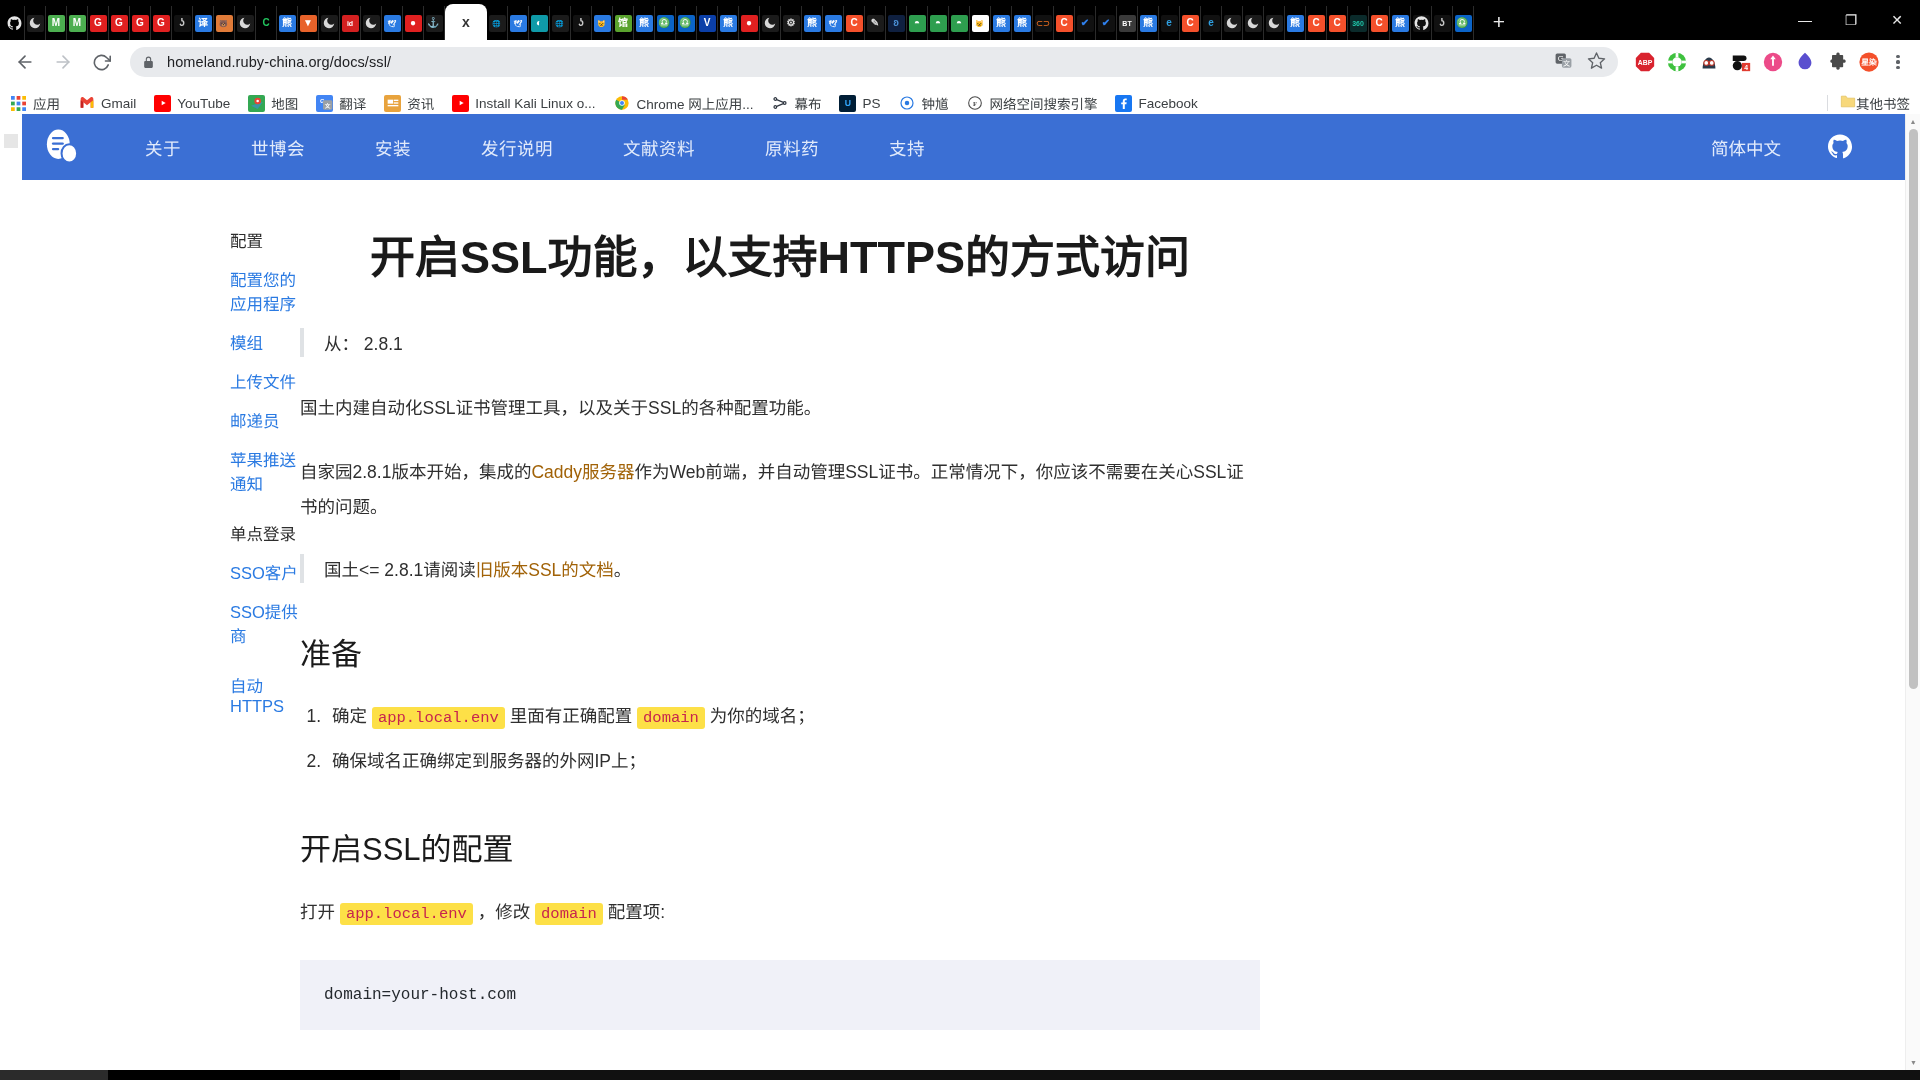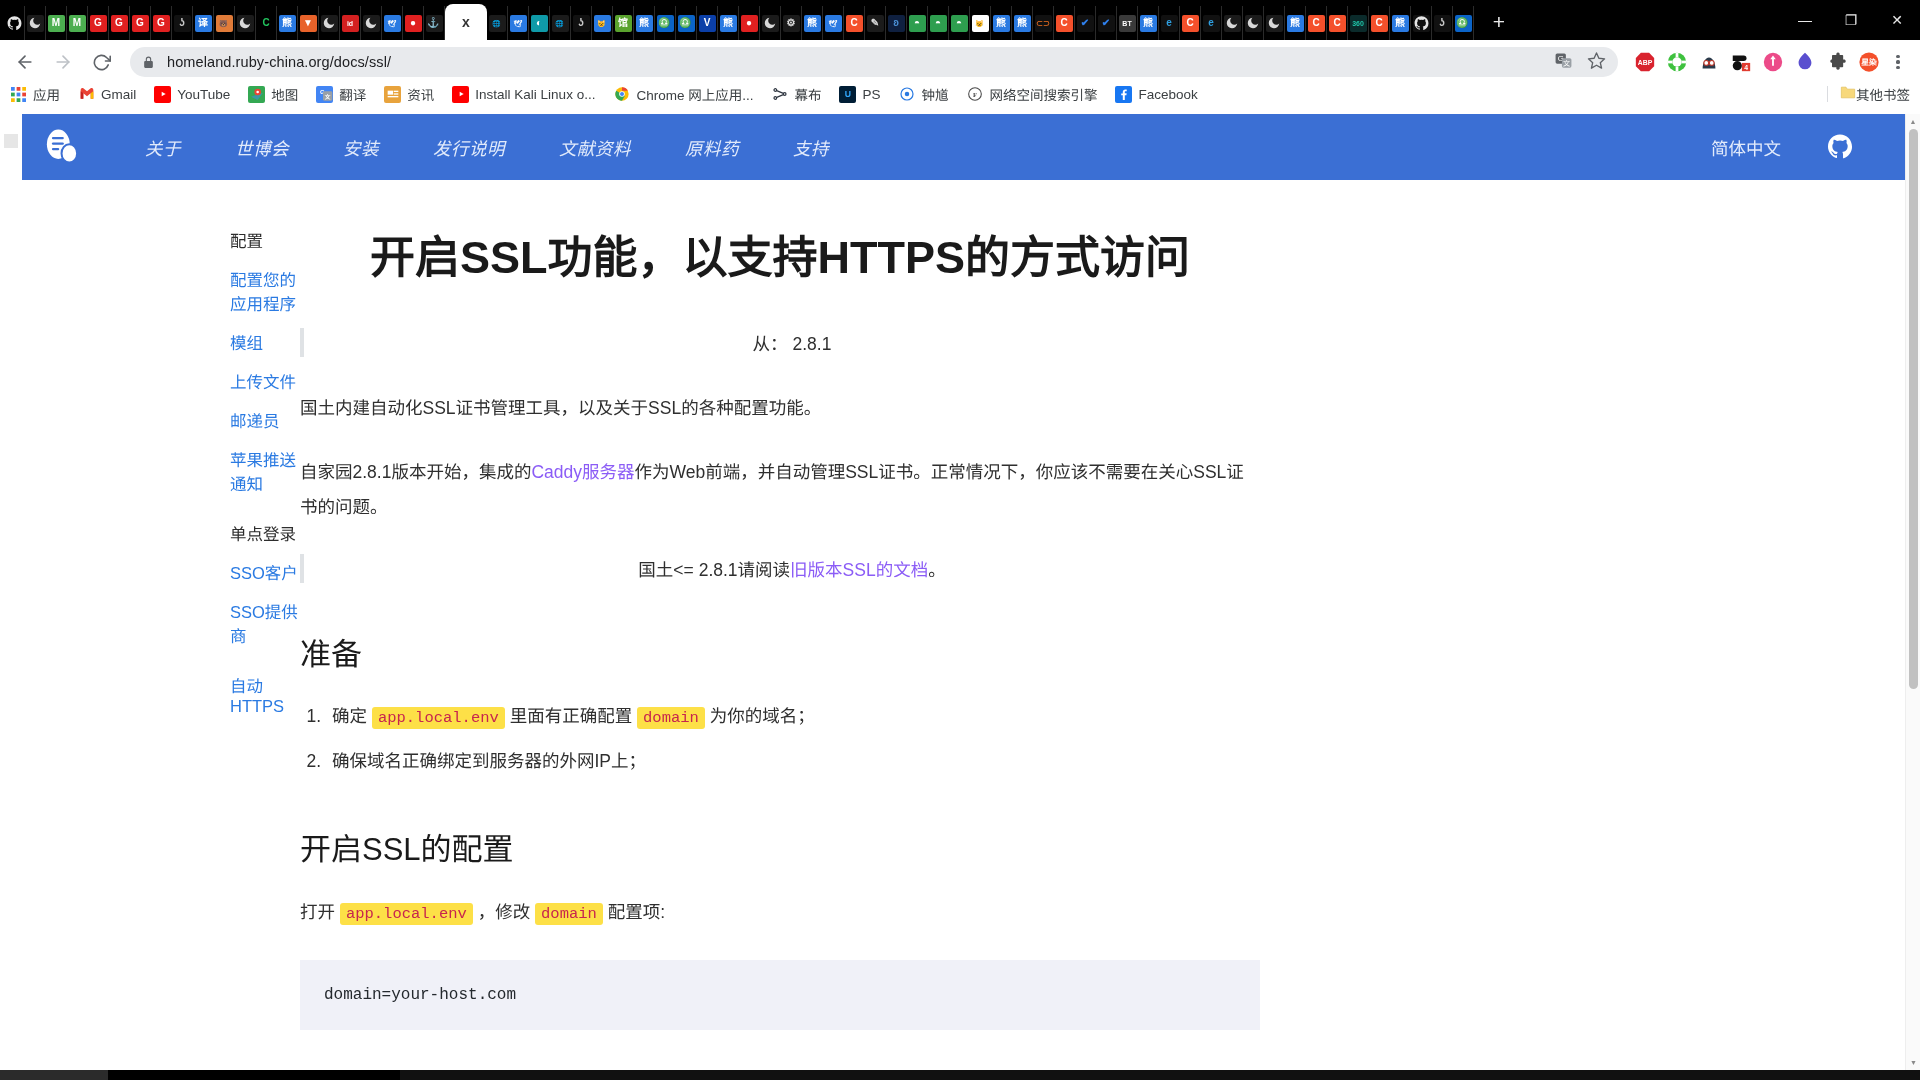--- a/index.html
+++ b/index.html
@@ -64,41 +64,41 @@
   .ext {
     width:28px; height:28px; border-radius:50%; display:flex; align-items:center;
     justify-content:flex-end; position:relative; font-size:9px; color:#fff; font-weight:bold;
   }
   .menu-dots { width:28px; height:28px; display:flex; flex-direction:column; align-items:center;
     justify-content:center; gap:2.5px; margin-left:4px; }
   .menu-dots i { width:3.2px; height:3.2px; border-radius:50%; background:#5f6368; display:block; }
 
   
   .bookmarks {
-    height:30px; background:#fff; display:flex; align-items:flex-start; padding:0 10px;
+    height:30px; background:#fff; display:flex; align-items:flex-end; padding:0 10px;
     font-size:13.5px; color:#3c4043; flex:0 0 30px; border-bottom:1px solid #fff;
   }
   .bm { display:flex; align-items:center; margin-right:18px; white-space:nowrap; }
   .bm .bmico { width:17px; height:17px; margin-right:6px; display:flex; align-items:center;
     justify-content:center; border-radius:2px; font-size:10px; font-weight:bold; color:#fff; }
   .bm .lbl { font-size:13.5px; color:#3c4043; }
   .bm-right { margin-left:auto; display:flex; align-items:center; }
   .bm-sep { width:1px; height:16px; background:#dadce0; margin-right:12px; }
 
   
   .viewport { flex:1; position:relative; background:#fff; overflow:hidden; display:flex; }
   .page { flex:1; overflow:hidden; position:relative; }
 
   
   .sitenav {
     background:#3b6fd4; height:66px; display:flex; align-items:center; padding:0 0 0 18px;
     margin-left:22px; 
   }
   .brandlogo { width:44px; height:44px; margin-right:34px; flex:0 0 44px; }
-  .navlinks { display:flex; align-items:flex-start; gap:0;font-style:italic; }
+  .navlinks { display:flex; align-items:flex-start; gap:16px; }
   .navlinks a {
     color:#e2ebfb; font-size:17.5px; text-decoration:none; padding:0 27px; letter-spacing:.5px;
   }
   .nav-right { margin-left:auto; display:flex; align-items:center; padding-right:52px; gap:46px; }
   .nav-right .lang { color:#e2ebfb; font-size:17.5px; }
   .gh { width:26px; height:26px; }
 
   
   .leftgutter { position:absolute; left:0; top:0; width:22px; height:100%; background:#fff; }
   .leftgutter .nub { position:absolute; top:20px; left:4px; width:14px; height:14px; background:#e6e6e6; }
@@ -109,24 +109,24 @@
   .sb-title { font-size:16.5px; color:#2d2d2d; margin-bottom:15px; }
   .sb-link { display:block; font-size:16.5px; color:#2a7ae2; text-decoration:none; margin-bottom:15px; }
 
   .article { flex:1; max-width:1000px; padding-right:40px; }
   h1.doc-title {
     font-size:45px; font-weight:bold; color:#1a1a1a; text-align:center; margin:14px 0 42px 0;
     letter-spacing:0; line-height:1.25;
   }
   .note {
     border-left:4px solid #dfe2e5; padding:2px 0 2px 20px; margin:0 0 34px 0;
-    font-size:17.5px; color:#2f2f2f;text-align:center;
+    font-size:17.5px; color:#2f2f2f;
   }
   p.body { font-size:17.5px; color:#2f2f2f; line-height:1.95; margin:0 0 30px 0; }
-  p.body a, .note a { color:#8b5cf6; text-decoration:none; }
+  p.body a, .note a { color:#a16207; text-decoration:none; }
   h2.sec {
     font-size:31px; font-weight:normal; color:#1a1a1a; margin:46px 0 26px 0;
   }
   ol.steps { margin:0 0 10px 0; padding-left:26px; }
   ol.steps li { font-size:17.5px; color:#2f2f2f; line-height:1.9; margin-bottom:12px; padding-left:6px; }
   code.inline {
     font-family:"Liberation Mono","DejaVu Sans Mono",monospace; font-size:15.5px;
     color:#c7254e; background:#fde047; padding:2px 6px; border-radius:3px;
   }
   .codeblock {

